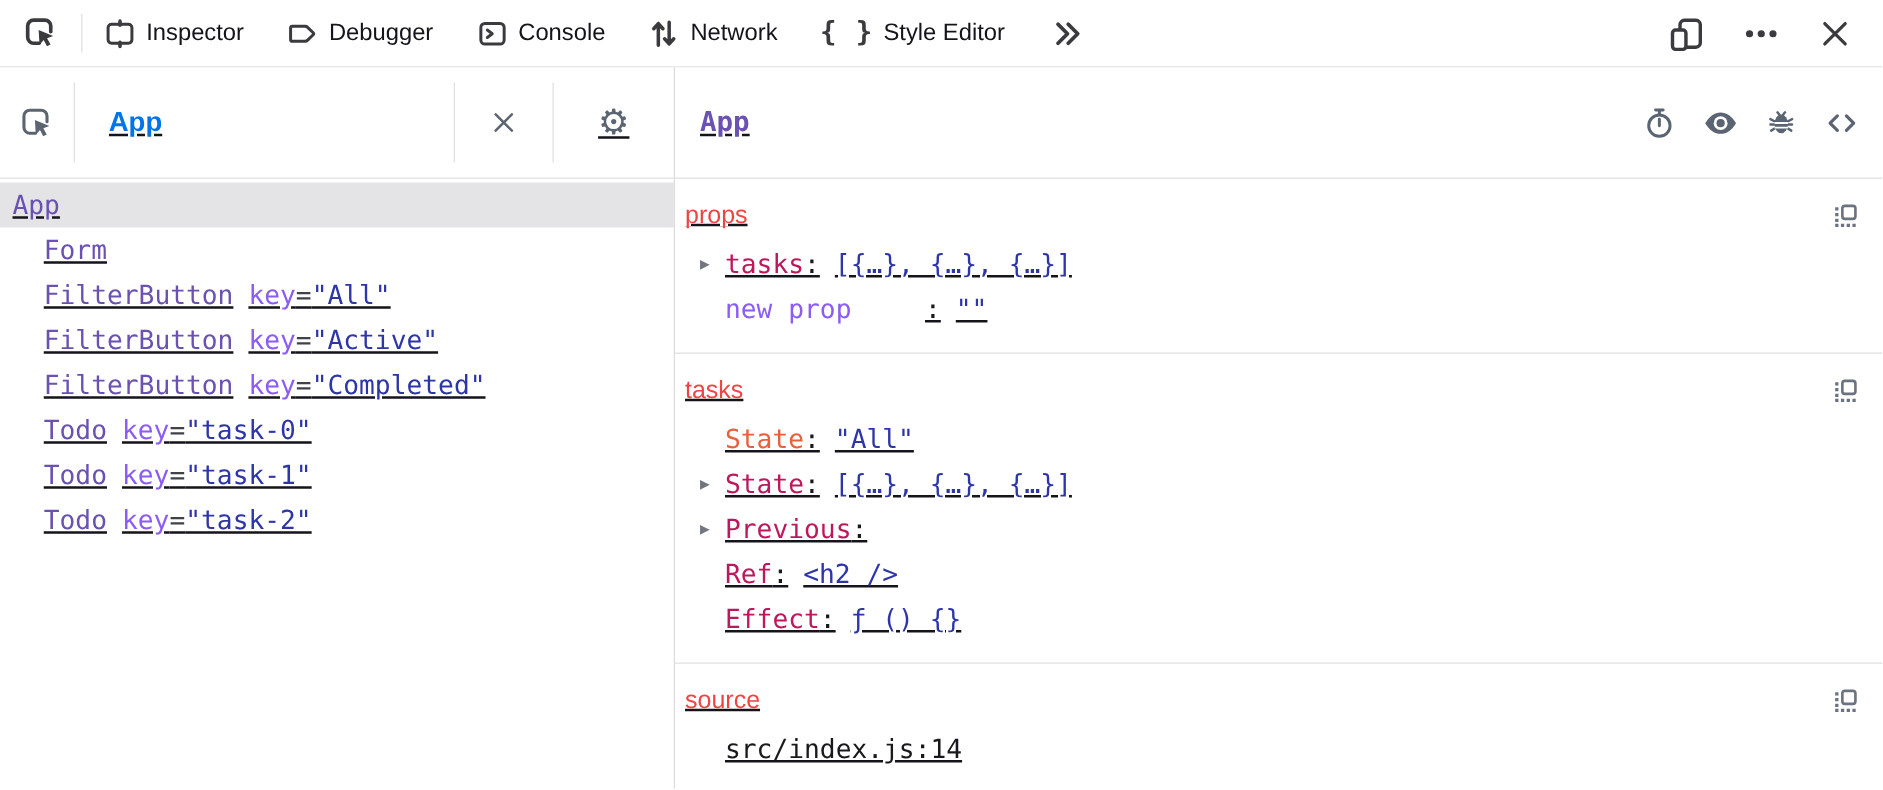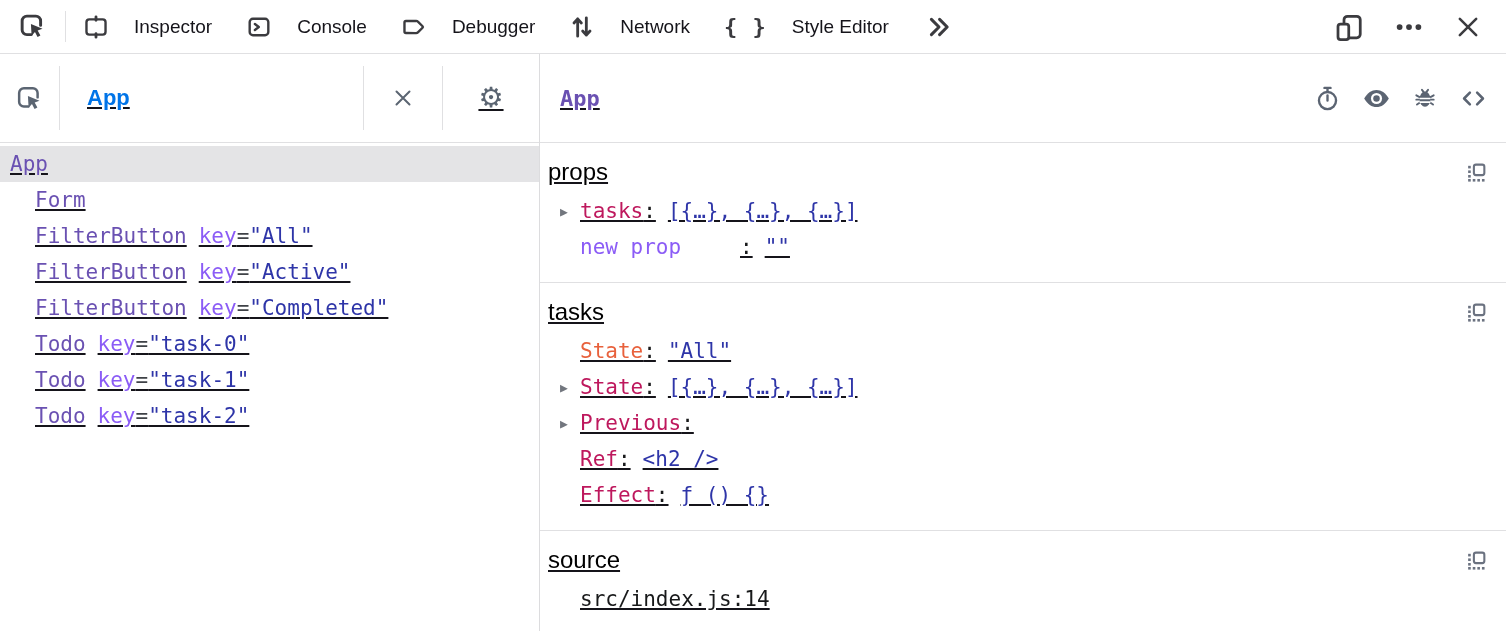--- a/index.html
+++ b/index.html
@@ -14,21 +14,21 @@
 
   
   .toolbar {
     height:54px; display:flex; align-items:stretch;
     border-bottom:1px solid #e0e0e2; background:#ffffff;
   }
   .tool-btn { display:flex; align-items:center; padding:0 19px; }
   .vsep { width:1px; background:#e0e0e2; margin:11px 0; }
   .tabs { display:flex; align-items:stretch; }
   .tab {
-    position:relative; display:flex; align-items:center; gap:25px;
+    position:relative; display:flex; align-items:center; gap:8px;
     padding:0 17px; font-size:19px; color:#15141a;
   }
   .tab.active { color:#0061e0; }
   .tab.active::before {
     content:""; position:absolute; top:0; left:0; right:0; height:3px; background:#0a84ff;
   }
   .brace-glyph { font-family:"DejaVu Sans Mono", monospace; font-size:22px; font-weight:bold; color:#3b3b3f; letter-spacing:1px; }
   .toolbar-right { margin-left:auto; display:flex; align-items:center; gap:10px; padding-right:14px; }
   .toolbar-right .tool-btn { padding:0 10px; }
 
@@ -64,21 +64,21 @@
   .comp-name { color:#6a51b2; }
   .attr-name { color:#8b5cf6; margin-left:12px; }
   .attr-eq { color:#3f4247; }
   .attr-value { color:#2e35a8; }
 
   
   .sections { flex:1; overflow:hidden; }
   .section { padding:14px 18px 17px 8px; border-bottom:1px solid #e0e0e2; }
   .section:last-child { border-bottom:none; }
   .section-head { display:flex; align-items:center; height:30px; margin-bottom:6px; }
-  .section-title { font-size:24px; color:#000000; }
+  .section-title { font-size:20px; color:#ef4444; }
   .copy-btn { margin-left:auto; display:flex; }
   .kv-row {
     position:relative; height:36px; line-height:36px;
     font-family:"DejaVu Sans Mono", monospace; font-size:21px;
     padding-left:32px; white-space:pre;
   }
   .expander { position:absolute; left:12px; top:1px; font-size:13px; color:#72767e; }
   .kv-name { color:#be185d; }
   .kv-name.highlight { color:#e8613c; }
   .kv-name.placeholder { color:#8b5cf6; display:inline-block; width:160px; }
@@ -106,35 +106,35 @@
         <svg width="26" height="26" viewBox="0 0 24 24" fill="none" stroke="#3b3b3f" stroke-width="2.2" stroke-linecap="round">
           <rect x="3.2" y="5" width="17.6" height="14" rx="2.6"></rect>
           <path d="M12 2.6v3.2M12 18.2v3.2" stroke-width="2.6"></path>
         </svg>
       </span>
       <span>Inspector</span>
     </button>
 
     <button class="tab">
       <span>
+        <svg width="26" height="26" viewBox="0 0 24 24" fill="none" stroke="#3b3b3f" stroke-width="2.2" stroke-linejoin="round">
+          <path d="M4.6 6.4h9.3a2.3 2.3 0 0 1 1.7.7l4.3 4.2a1 1 0 0 1 0 1.4l-4.3 4.2a2.3 2.3 0 0 1-1.7.7H4.6a1.4 1.4 0 0 1-1.4-1.4V7.8a1.4 1.4 0 0 1 1.4-1.4z"></path>
+        </svg>
+      </span>
+      <span>Debugger</span>
+    </button>
+
+    <button class="tab">
+      <span>
         <svg width="26" height="26" viewBox="0 0 24 24" fill="none" stroke="#3b3b3f" stroke-width="2.2" stroke-linecap="round" stroke-linejoin="round">
           <rect x="3.4" y="4.4" width="17.2" height="15.2" rx="3"></rect>
           <path d="M8.2 9.2l3.6 2.8-3.6 2.8"></path>
         </svg>
       </span>
       <span>Console</span>
-    </button>
-
-    <button class="tab">
-      <span>
-        <svg width="26" height="26" viewBox="0 0 24 24" fill="none" stroke="#3b3b3f" stroke-width="2.2" stroke-linejoin="round">
-          <path d="M4.6 6.4h9.3a2.3 2.3 0 0 1 1.7.7l4.3 4.2a1 1 0 0 1 0 1.4l-4.3 4.2a2.3 2.3 0 0 1-1.7.7H4.6a1.4 1.4 0 0 1-1.4-1.4V7.8a1.4 1.4 0 0 1 1.4-1.4z"></path>
-        </svg>
-      </span>
-      <span>Debugger</span>
     </button>
 
     <button class="tab">
       <span>
         <svg width="26" height="26" viewBox="0 0 24 24" fill="none" stroke="#3b3b3f" stroke-width="2.6" stroke-linecap="round" stroke-linejoin="round">
           <path d="M8 20.5V4.5M4.6 8.3 8 4.5l3.4 3.8"></path>
           <path d="M16 3.5v16M12.6 15.7 16 19.5l3.4-3.8"></path>
         </svg>
       </span>
       <span>Network</span>

